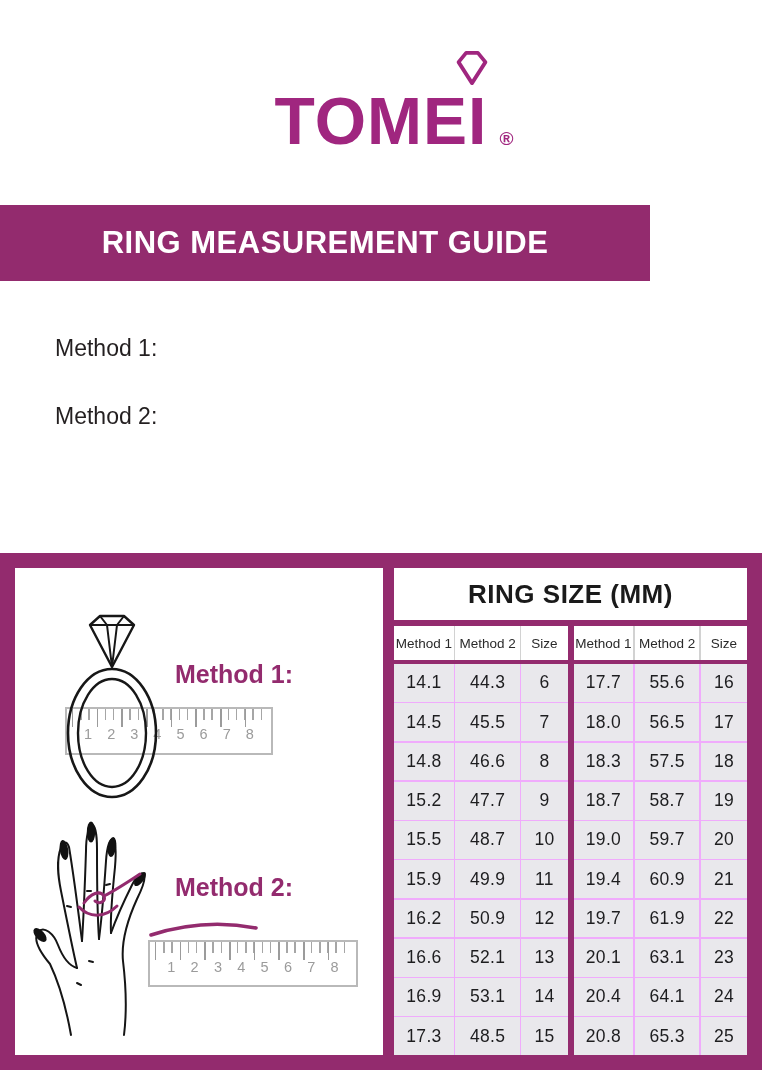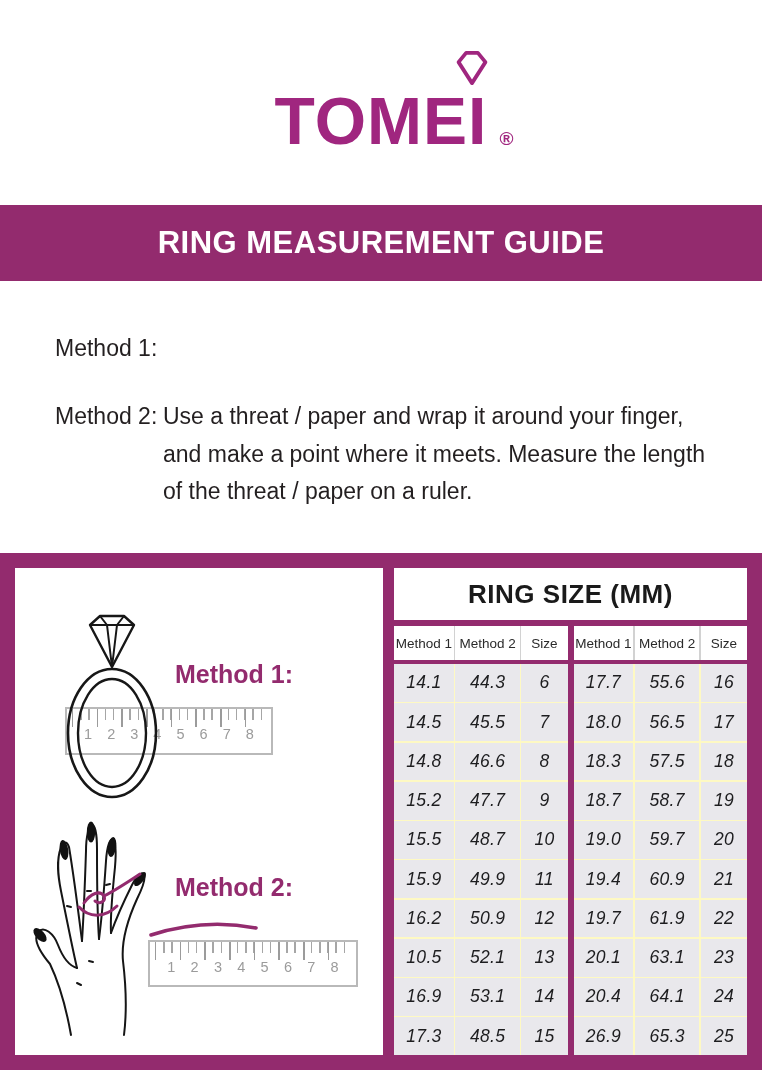--- a/index.html
+++ b/index.html
@@ -23,21 +23,21 @@
   .logo-word{
     font-size:66px;font-weight:800;line-height:1;color:var(--brand);
     letter-spacing:1px;font-family:"Liberation Sans",sans-serif;
   }
   .logo-diamond{position:absolute;top:0;right:-6px;width:42px;height:36px;}
   .logo-reg{position:absolute;right:-26px;bottom:4px;font-size:19px;font-weight:700;color:var(--brand);}
   .logo-sub{margin-top:11px;font-size:17px;font-weight:600;letter-spacing:6.5px;color:var(--ink);}
 
   
   .banner{
-    position:absolute;top:205px;left:0;width:762px;height:76px;
+    position:absolute;top:205px;left:0;width:650px;height:76px;
     background:var(--banner);display:flex;align-items:center;justify-content:center;
   }
   .banner-title{color:#fff;font-size:31px;font-weight:700;letter-spacing:.5px;}
 
   
   .methods{position:absolute;top:330px;left:55px;width:665px;}
   .method{display:flex;font-size:23px;line-height:1.62;color:var(--ink);margin-bottom:31px;}
   .method-label{width:108px;flex-shrink:0;}
   .method-text{width:557px;}
 
@@ -82,21 +82,21 @@
   .table-cols{flex:1;display:flex;gap:6px;}
   .half{flex:1;display:flex;flex-direction:column;gap:4px;border-radius:7px;}
   .half-head{
     display:grid;grid-template-columns:1.3fr 1.4fr 1fr;gap:1.5px;
     background:#D2D2D2;height:34px;flex-shrink:0;
   }
   .hcell{background:#fff;display:flex;align-items:center;justify-content:center;
     font-size:13.5px;color:#2A2A2A;}
   .half-body{
     flex:1;display:grid;grid-template-columns:1.3fr 1.4fr 1fr;
-    grid-template-rows:repeat(10,1fr);gap:1.5px;background:#fef9c3;font-style:italic;
+    grid-template-rows:repeat(10,1fr);gap:1.5px;background:#f0abfc;
   }
   .half-body .cell{
     background:var(--cellgray);display:flex;align-items:center;justify-content:center;
     font-size:17.5px;color:#1D1D1F;letter-spacing:.3px;
   }
 </style>
 </head>
 <body>
 
 <div class="logo-block">
@@ -112,21 +112,20 @@
 <div class="banner">
   <div class="banner-title">RING MEASUREMENT GUIDE</div>
 </div>
 
 <div class="methods">
   <div class="method">
     <div class="method-label">Method 1:</div>
   </div>
   <div class="method">
     <div class="method-label">Method 2:</div>
-    <div class="method-text">Use a threat / paper and wrap it around your finger, and make a point where it meets. Measure the length of the threat / paper on a ruler.</div>
   </div>
 </div>
 
 <div class="bottom">
 
   <div class="illus-panel">
 
     <div class="ruler ring-ruler">
       <div class="ruler-nums">
           <span>1</span>
@@ -222,21 +221,21 @@
             <div class="cell">9</div>
             <div class="cell">15.5</div>
             <div class="cell">48.7</div>
             <div class="cell">10</div>
             <div class="cell">15.9</div>
             <div class="cell">49.9</div>
             <div class="cell">11</div>
             <div class="cell">16.2</div>
             <div class="cell">50.9</div>
             <div class="cell">12</div>
-            <div class="cell">10.5</div>
+            <div class="cell">16.6</div>
             <div class="cell">52.1</div>
             <div class="cell">13</div>
             <div class="cell">16.9</div>
             <div class="cell">53.1</div>
             <div class="cell">14</div>
             <div class="cell">17.3</div>
             <div class="cell">48.5</div>
             <div class="cell">15</div>
           </div>
       </div>
@@ -267,20 +266,20 @@
             <div class="cell">21</div>
             <div class="cell">19.7</div>
             <div class="cell">61.9</div>
             <div class="cell">22</div>
             <div class="cell">20.1</div>
             <div class="cell">63.1</div>
             <div class="cell">23</div>
             <div class="cell">20.4</div>
             <div class="cell">64.1</div>
             <div class="cell">24</div>
-            <div class="cell">26.9</div>
+            <div class="cell">20.8</div>
             <div class="cell">65.3</div>
             <div class="cell">25</div>
           </div>
       </div>
     </div>
   </div>
 </div>
 
 </body></html>

